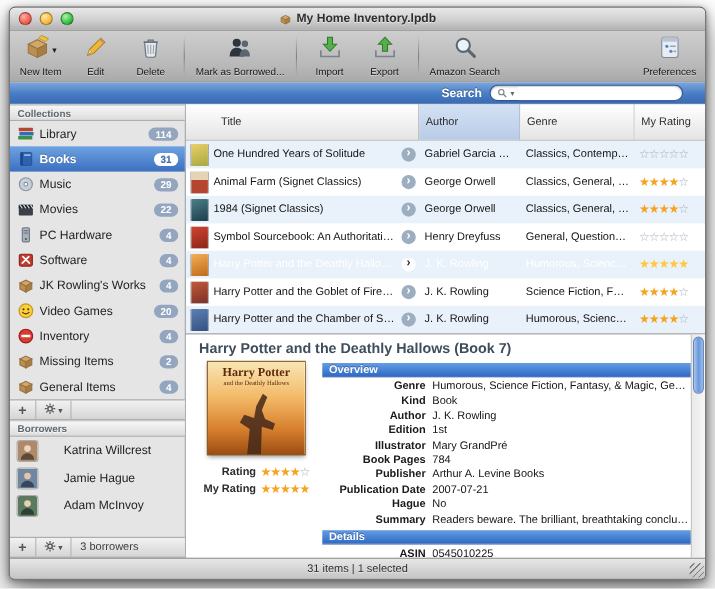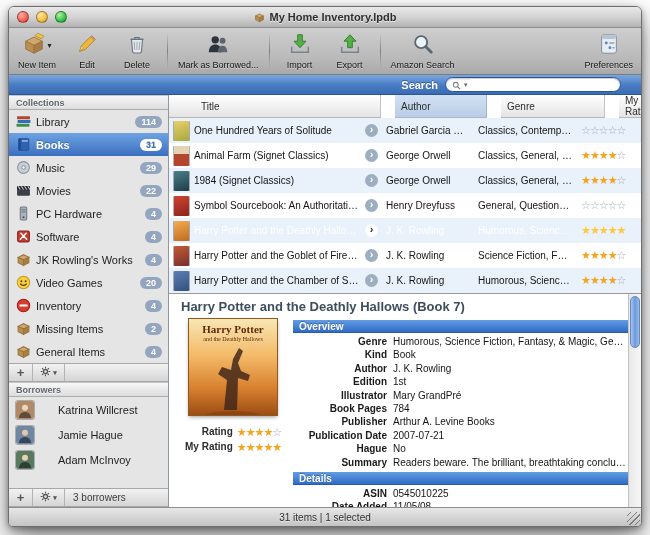--- a/index.html
+++ b/index.html
@@ -73,21 +73,21 @@
   .sb-fbtn .mini-arrow { font-size:7px; color:#555; }
   .sb-fcount { display:flex; align-items:center; font-size:10px; color:#3c3c3c; padding-left:8px; }
   .sb-borrower { height:25px; flex:none; display:flex; align-items:center; gap:24px; padding-left:7px;
                  font-size:11px; color:#1d1d1d; }
   .sb-borrower .avatar { width:18px; height:18px; flex:none; border-radius:2px; overflow:hidden;
                          box-shadow:0 0 0 1px rgba(0,0,0,.25); }
   .sb-stretch { flex:1; }
 
   
   .main { flex:1; display:flex; flex-direction:column; min-width:0; background:#fff; }
-  .thead { height:23px; flex:none; display:flex; font-size:10px; color:#2c2c2c;gap:14px; }
+  .thead { height:33px; flex:none; display:flex; font-size:10px; color:#2c2c2c; }
   .th { background:linear-gradient(#ffffff, #e4e4e4); border-right:1px solid #c3c3c3;
         border-bottom:1px solid #b6b6b6; display:flex; align-items:center; padding-left:6px; cursor:default; }
   .th-title  { width:212px; padding-left:32px; flex:none; }
   .th-author { width:92px;  flex:none; background:linear-gradient(#d3e1f3, #b9cce7); border-right-color:#9fb4d2; }
   .th-genre  { width:104px; flex:none; }
   .th-rating { flex:1; border-right:none; }
   .rows { flex:none; }
   .row { height:25px; display:flex; align-items:center; font-size:10px; color:#141414; cursor:default; }
   .rows .row:nth-child(odd) { background:#e9f1fb; }
   .row.sel { background:linear-gradient(#5d6673, #30343c 55%, #1d2026); color:#fff; }
@@ -113,21 +113,21 @@
   .st.e { color:#a9b3bd; }
   .row.sel .st.f { color:#ffc83d; }
 
   
   .detail { flex:1; border-top:1px solid #979797; position:relative; display:flex; flex-direction:column;
             min-height:0; background:#fff; overflow:hidden; }
   .detail-title { flex:none; font-size:13px; font-weight:bold; color:#3e4d5c; padding:5px 10px 3px 12px;
                   white-space:nowrap; overflow:hidden; text-overflow:ellipsis; }
   .detail-body { flex:1; display:flex; padding:0 13px 4px 12px; min-height:0; }
   .cover-col { width:104px; flex:none; display:flex; flex-direction:column; align-items:center; }
-  .cover { width:88px; height:96px; position:relative; margin-top:2px; flex:none;
+  .cover { width:88px; height:84px; position:relative; margin-top:2px; flex:none;
            background:linear-gradient(#f8e6b4 0%, #f3ba68 38%, #d8812f 72%, #9c4d13 100%);
            box-shadow:0 0 0 1px #8a5a20, 0 2px 4px rgba(0,0,0,.4); overflow:hidden; }
   .cover-art { position:absolute; left:0; top:0; }
   .cover-title { position:absolute; top:4px; width:100%; text-align:center; font-family:"Liberation Serif", serif;
                  font-weight:bold; font-size:11px; color:#5d2a0c; }
   .cover-subtitle { position:absolute; top:17px; width:100%; text-align:center; font-family:"Liberation Serif", serif;
                     font-size:6px; color:#5d2a0c; }
   .rating-rows { margin-top:9px; }
   .rating-row { display:flex; align-items:center; line-height:14px; }
   .rating-row .rlabel { width:52px; text-align:right; font-size:10px; font-weight:bold; color:#2c2c2c; padding-right:4px; }

